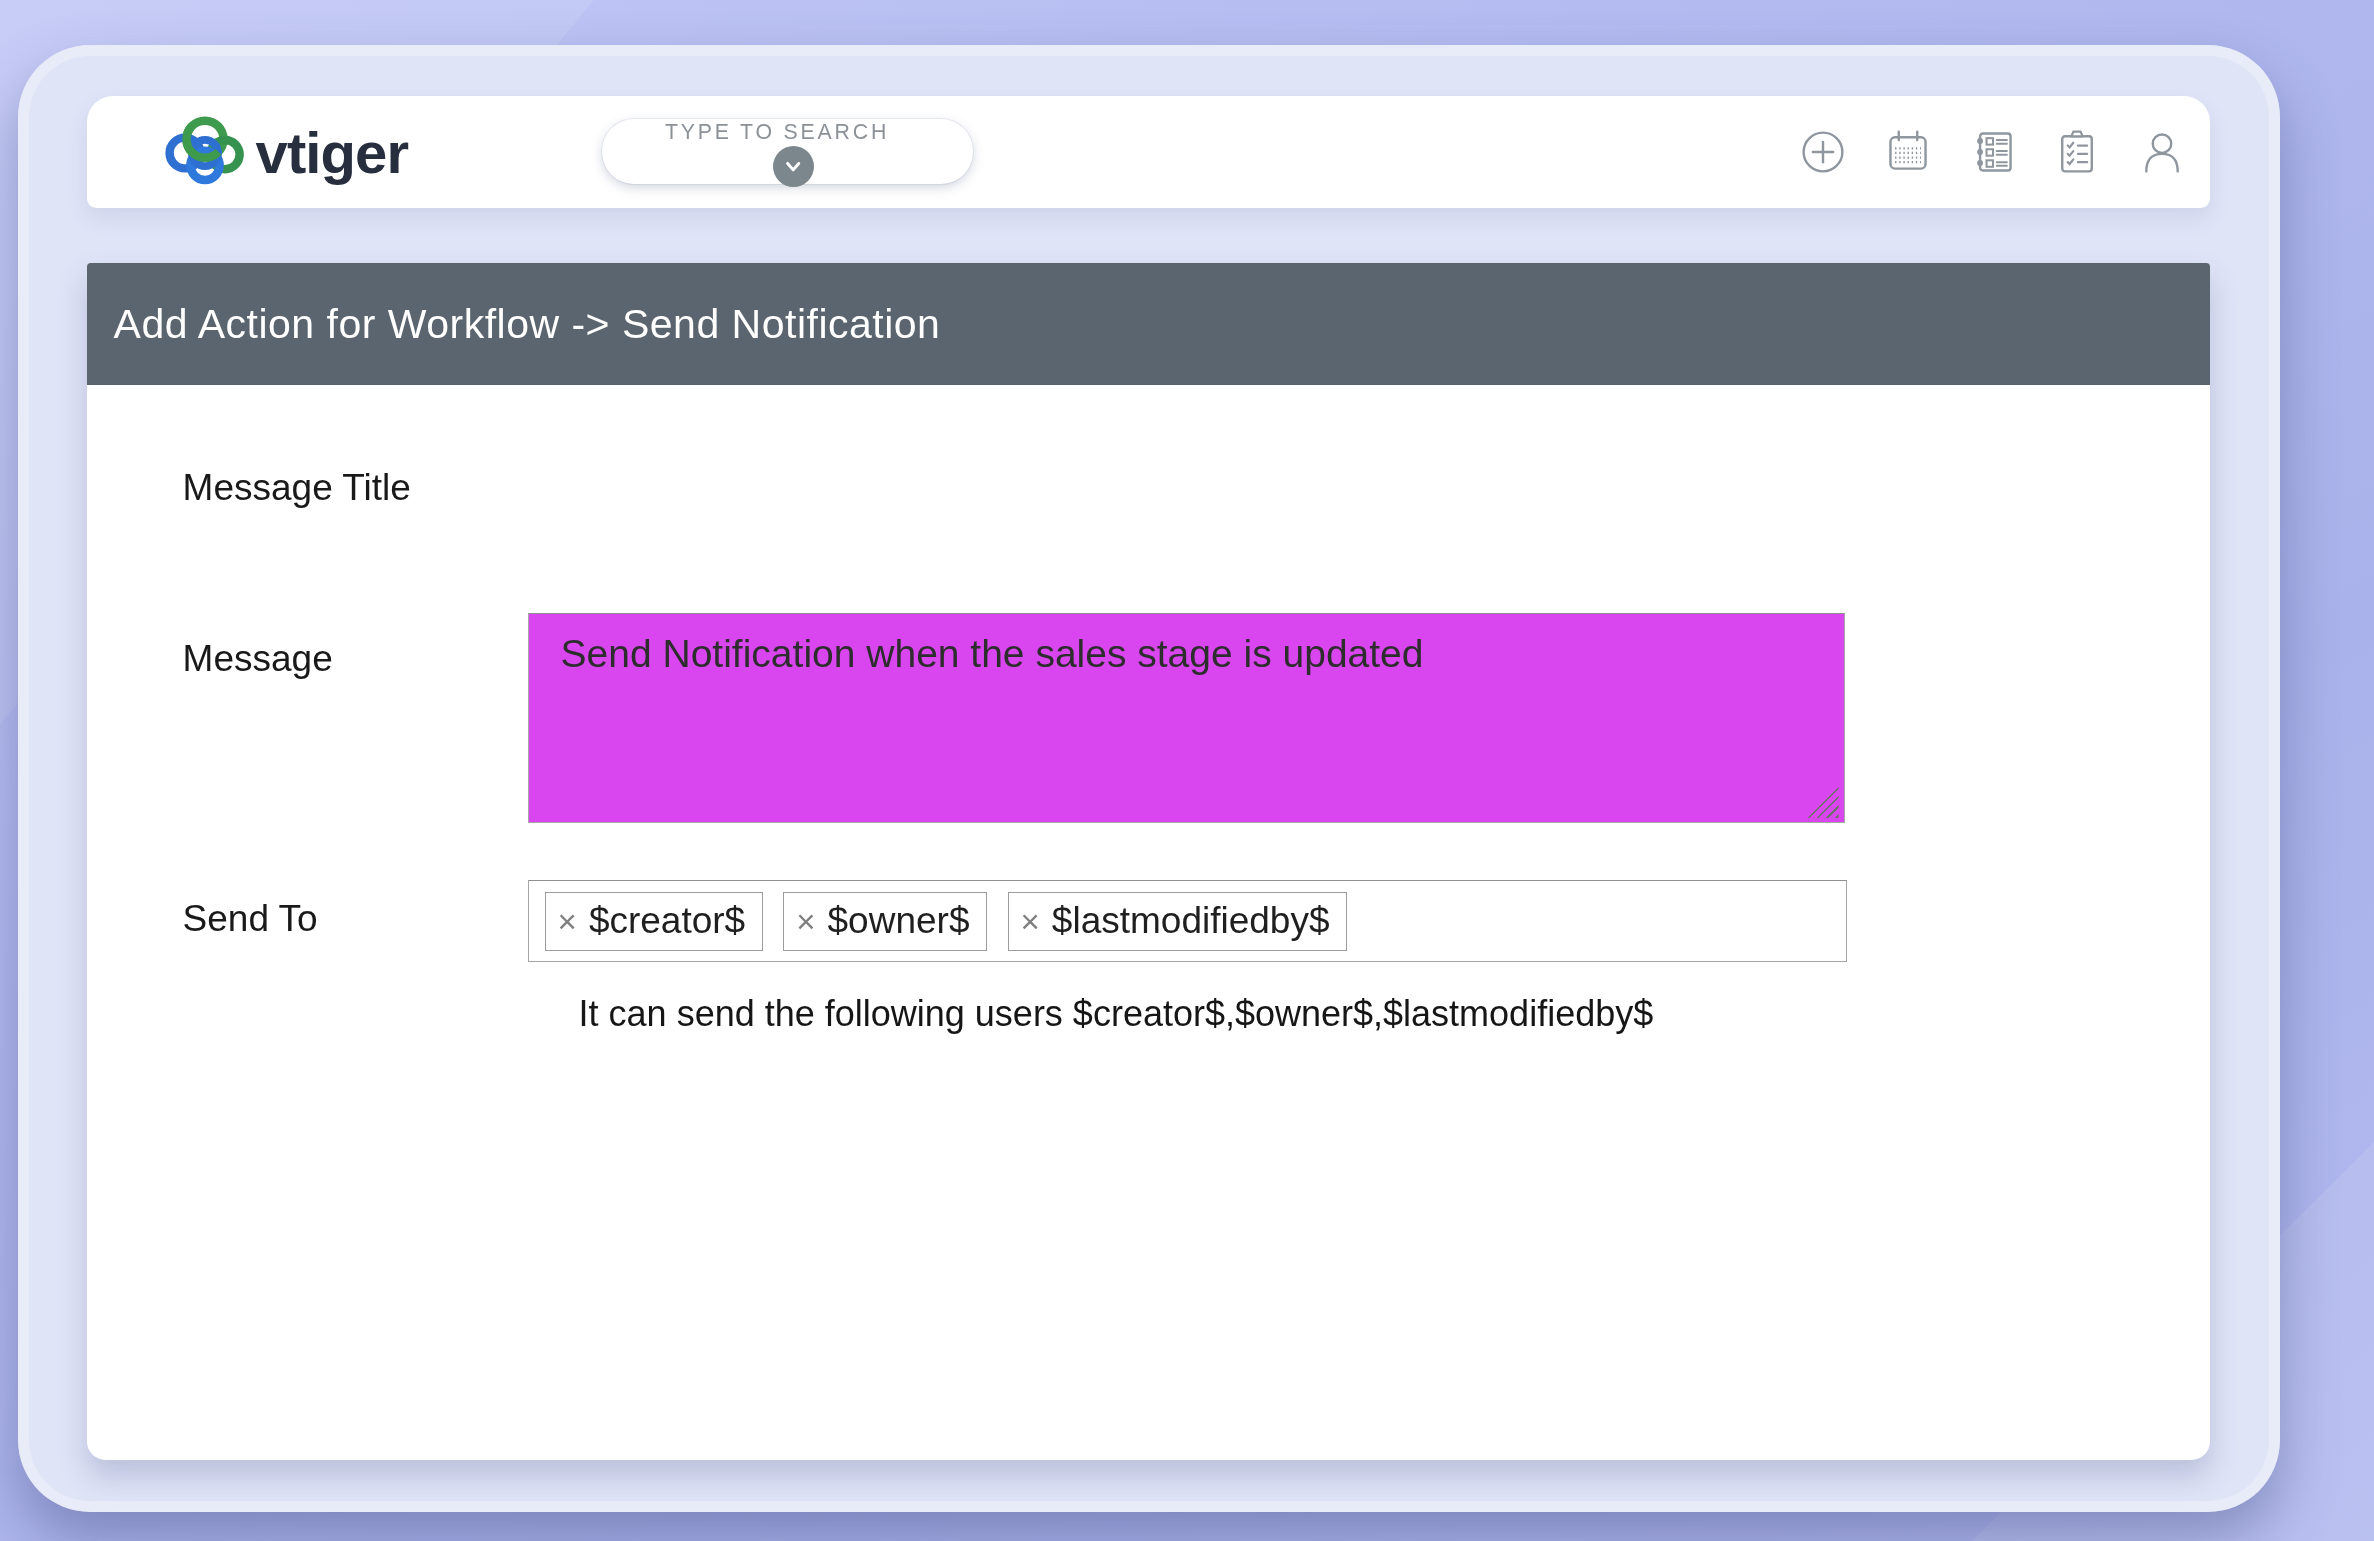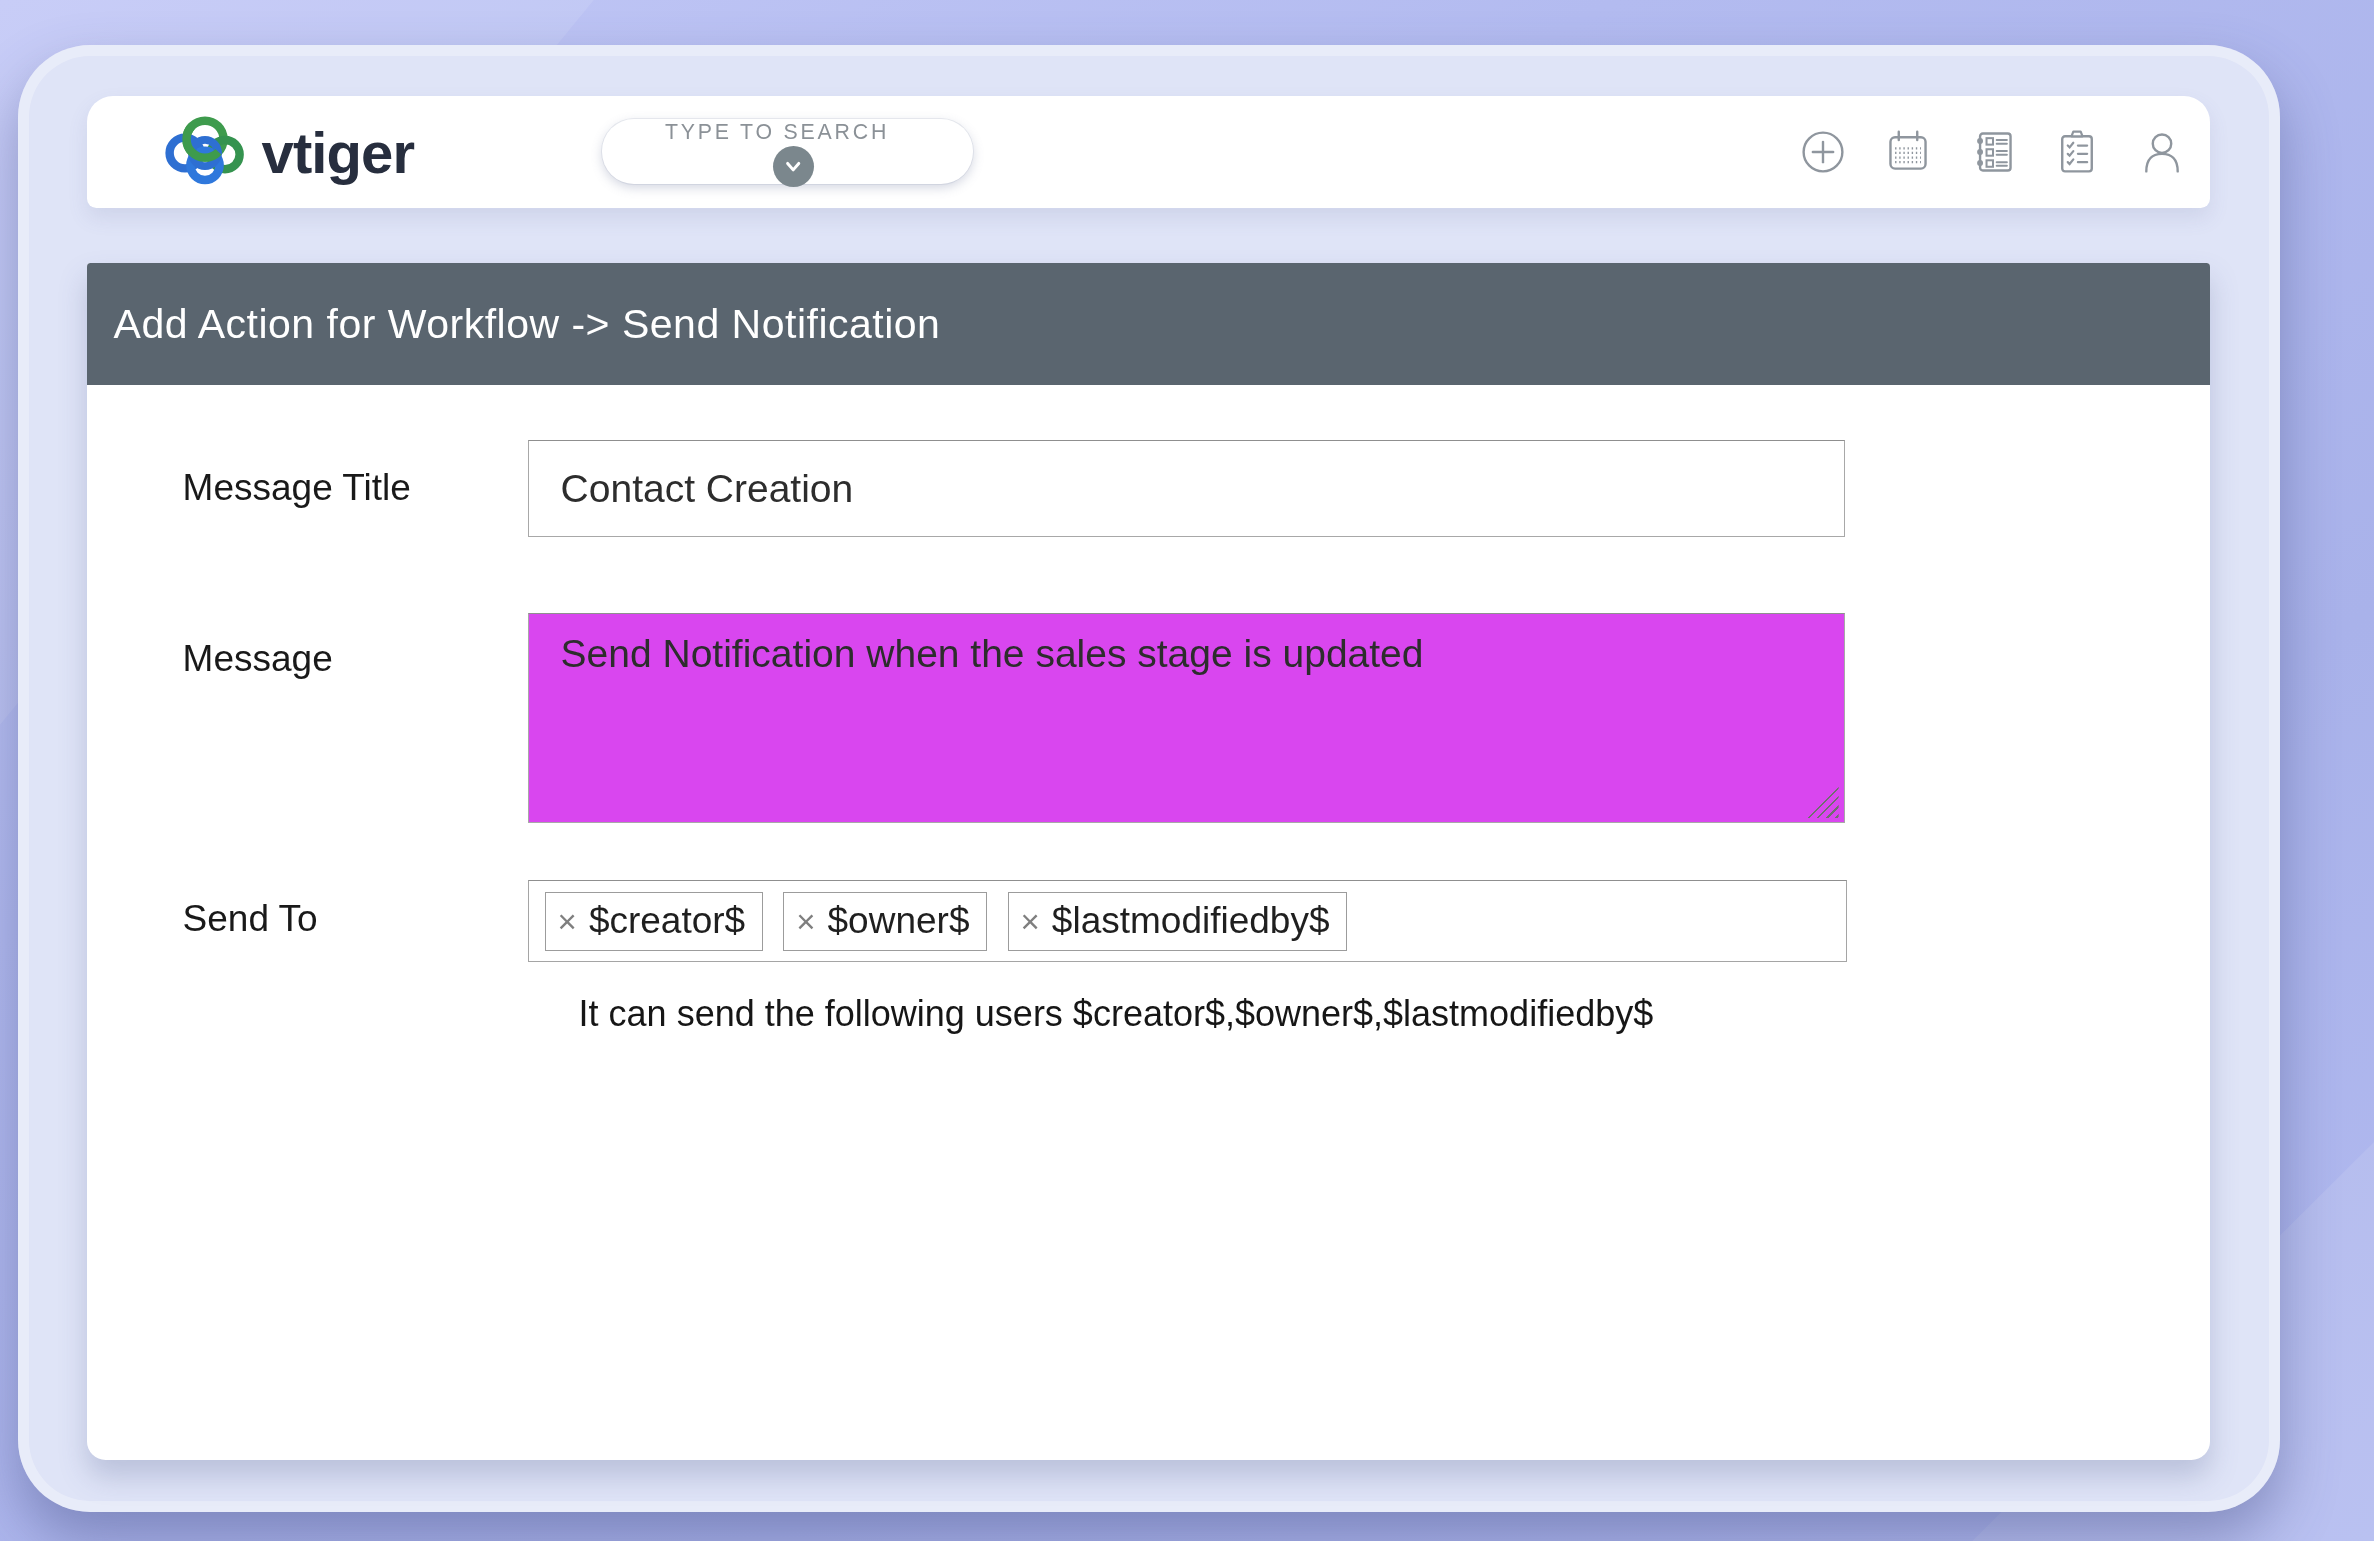--- a/index.html
+++ b/index.html
@@ -9,21 +9,21 @@
   .swoosh-tl{position:absolute;inset:0;background:rgba(255,255,255,0.10);
         clip-path:polygon(0 0,25% 0,0 47%);}
   .swoosh-br{position:absolute;inset:0;background:rgba(255,255,255,0.10);
         clip-path:polygon(100% 100%,100% 74%,83% 100%);}
   .frame{position:absolute;left:17.6px;top:45px;width:2262px;height:1467px;
         background:#dfe4f7;border-radius:72px;
         box-shadow:0 28px 56px rgba(62,72,126,0.42), inset 0 0 0 11px rgba(255,255,255,0.30);}
   
   .topbar{position:absolute;left:69px;top:51px;width:2123px;height:112px;background:#ffffff;
         border-radius:26px 26px 9.3px 9.3px;box-shadow:0 9.3px 20.4px rgba(90,100,150,0.12);}
-  .logo{position:absolute;left:78px;top:16.7px;height:80px;display:flex;align-items:center;gap:17px;}
+  .logo{position:absolute;left:78px;top:16.7px;height:80px;display:flex;align-items:center;gap:11px;}
   .logo-cloud{width:80px;height:80px;}
   .logo-word{font-size:58px;font-weight:bold;color:#272e3e;letter-spacing:-0.9px;line-height:80px;}
   .search-pill{position:absolute;left:515px;top:23px;width:371px;height:65px;background:#fff;
         border-radius:32px;box-shadow:0 3.7px 11px rgba(110,120,155,0.30),0 0 0 0.9px #edeff3;
         display:flex;align-items:center;padding:0 7.4px 0 20.4px;box-sizing:border-box;flex-direction:column;}
   .search-pill input{border:none;outline:none;flex:1;min-width:0;font-size:21.3px;color:#5e6artifact66;
         font-family:"Liberation Sans",sans-serif;background:transparent;margin-left:16.7px;}
   .search-pill input::placeholder{color:#8b9197;letter-spacing:2.8px;font-size:21.3px;}
   .chev-btn{width:41px;height:41px;border-radius:50%;background:#7b878d;border:none;flex:0 0 auto;
         display:flex;align-items:center;justify-content:center;cursor:pointer;}
@@ -149,21 +149,20 @@
       </svg>
     </div>
 
     <div class="main">
 
       <div class="titlebar">
         <span>Add Action for Workflow -&gt; Send Notification</span>
       </div>
 
       <div class="flabel" style="top:201px">Message Title</div>
-      <input class="txt-input" style="top: 177px;" type="text" value="Contact Creation">
 
       <div class="flabel" style="top:372px">Message</div>
       <textarea class="txt-area" style="top: 350px;">Send Notification when the sales stage is updated</textarea>
       <div class="resize-grip" style="top:522px"></div>
 
       <div class="flabel" style="top:632px">Send To</div>
       <div class="sendto-box" style="top:617px">
         <span class="tag">
           <span class="tag-x">×</span>
           <span class="tag-text">$creator$</span>

